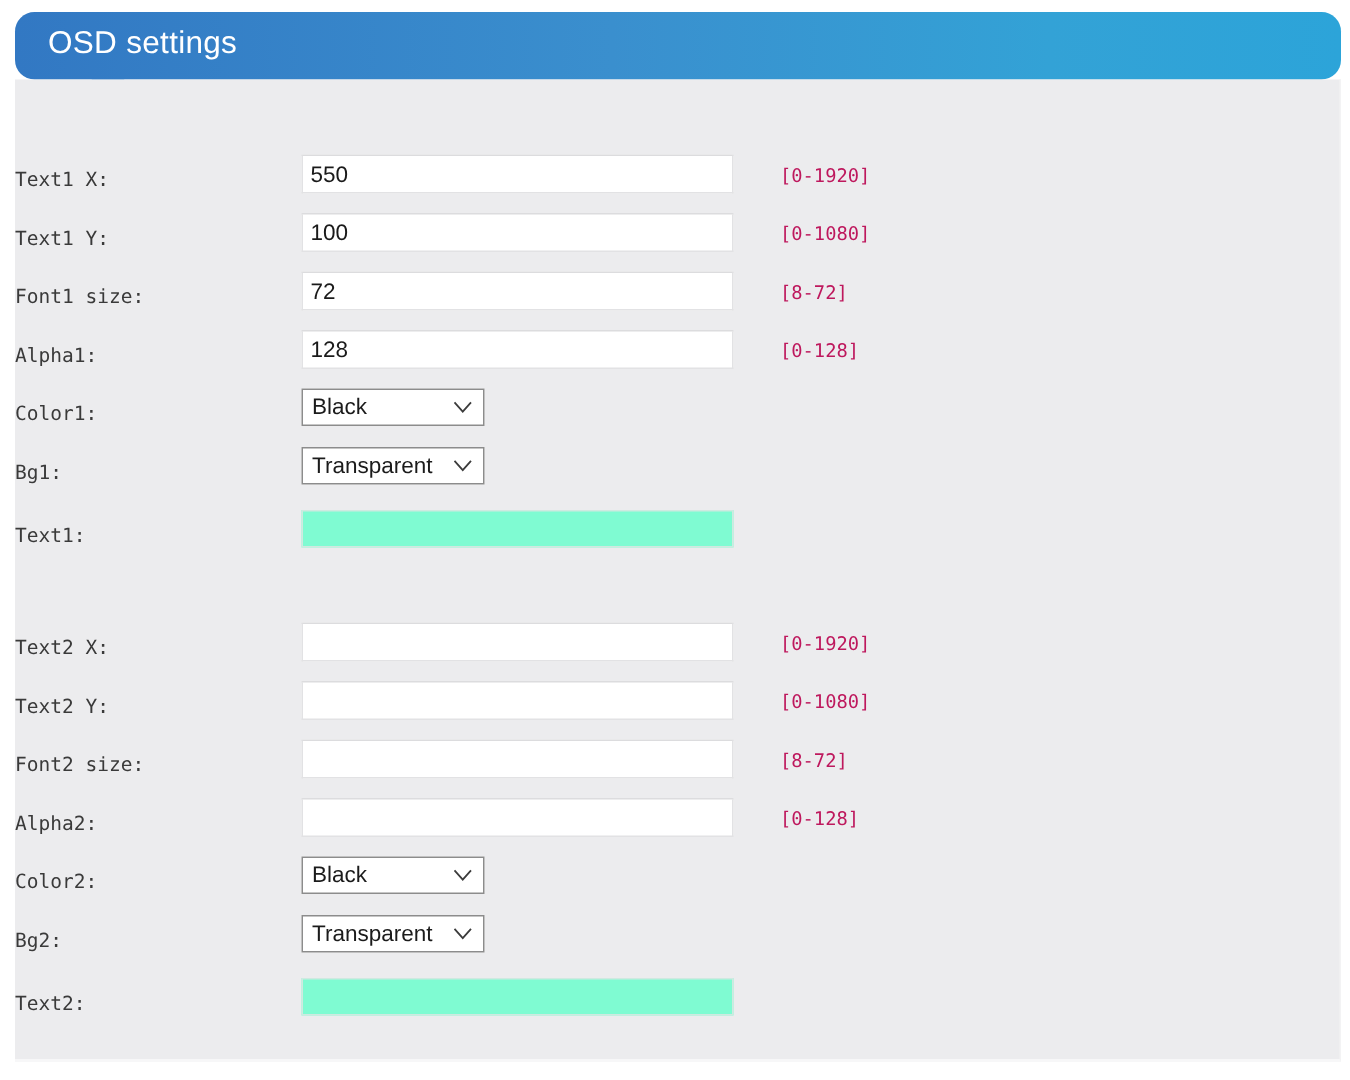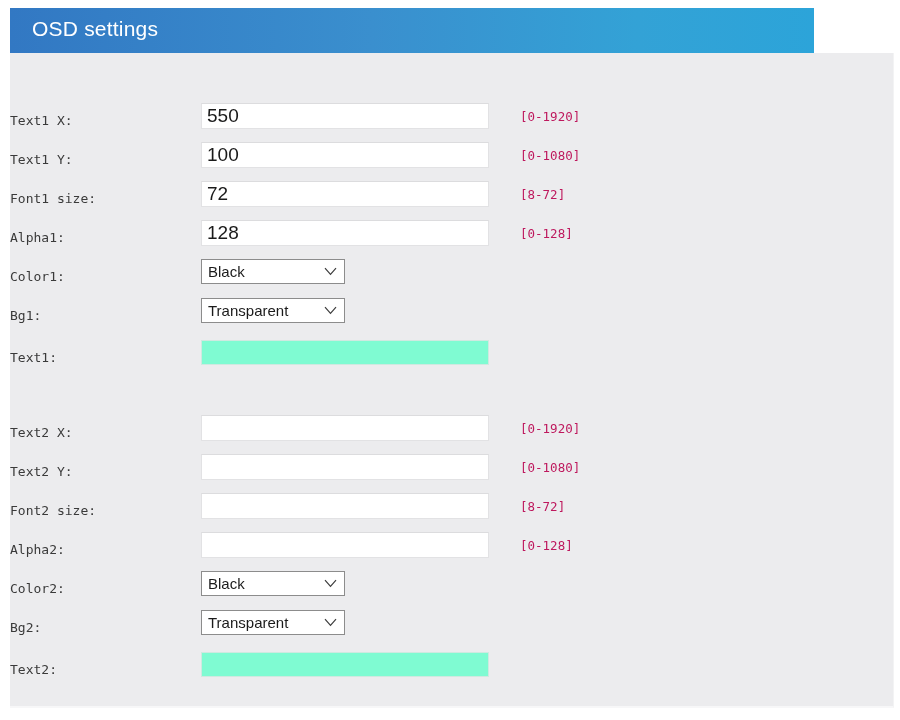--- a/index.html
+++ b/index.html
@@ -22,27 +22,28 @@
     height: 720px;
     background: #ffffff;
     box-sizing: border-box;
   }
 
   
   .panel-header {
     position: absolute;
     left: 10px;
     top: 8px;
-    width: 804px;
+    width: 884px;
     height: 45px;
     background: linear-gradient(to right,
         #3278c3 0%,
         #3a8fce 45%,
         #33a2d6 78%,
         #2ca4d9 100%);
+    border-radius: 13px;
   }
   .panel-title {
     position: absolute;
     left: 22px;
     top: 9px;
     font-size: 21px;
     color: #ffffff;
     font-family: "Liberation Sans", sans-serif;
     letter-spacing: 0.2px;
     white-space: nowrap;
@@ -112,42 +113,42 @@
 
   input.text-input {
     width: 288px;
     height: 26px;
     box-sizing: border-box;
     background: #ffffff;
     border: 1px solid #e2e2e4;
     border-top-color: #dcdcde;
     padding: 0 5px;
     font-family: "Liberation Sans", sans-serif;
-    font-size: 19px;
+    font-size: 15px;
     color: #1a1a1a;
     outline: none;
   }
 
   input.green-input {
     width: 288px;
     height: 25px;
     box-sizing: border-box;
     background: #7ffbd2;
     border: 1px solid #cfe9e0;
     padding: 0 5px;
     font-family: "Liberation Sans", sans-serif;
     font-size: 15px;
     color: #1a1a1a;
     outline: none;
   }
 
   .select-wrap {
     position: relative;
     display: inline-block;
-    width: 144px;
+    width: 122px;
     height: 25px;
     background: #ffffff;
     border: 1px solid #8c8c8c;
     box-sizing: border-box;
   }
   .select-wrap .sel-text {
     position: absolute;
     left: 6px;
     top: 0;
     line-height: 23px;

